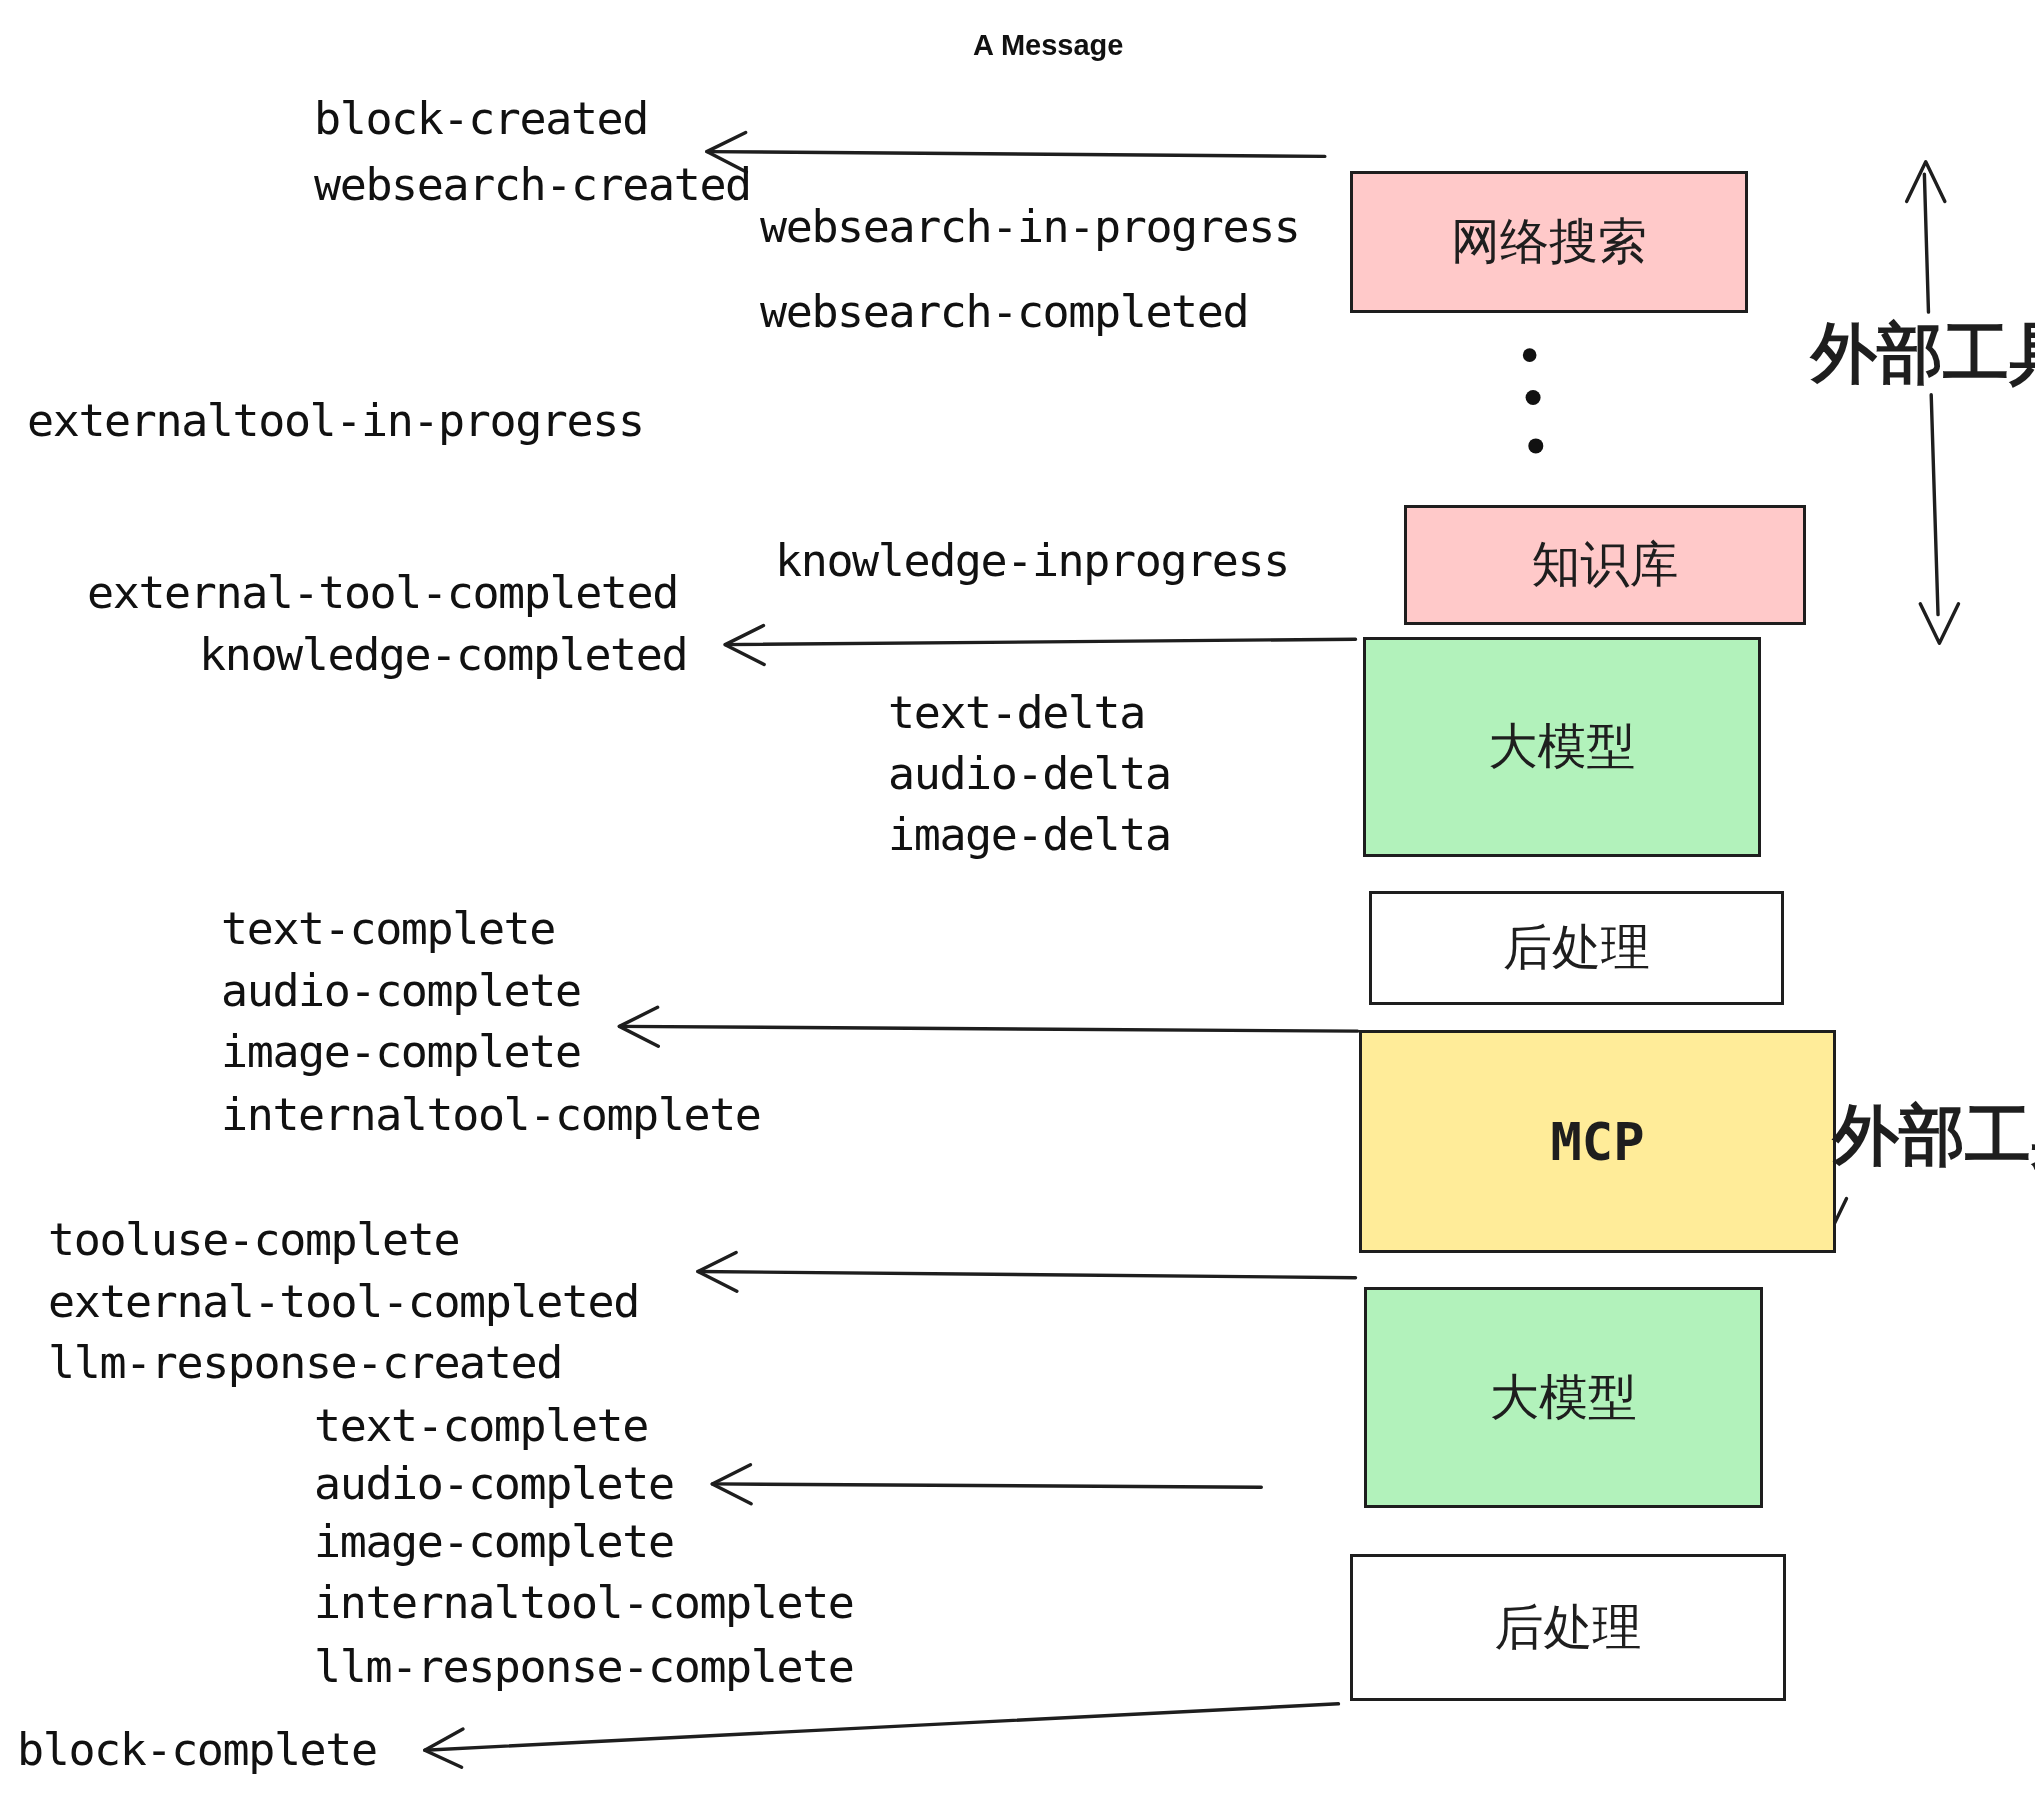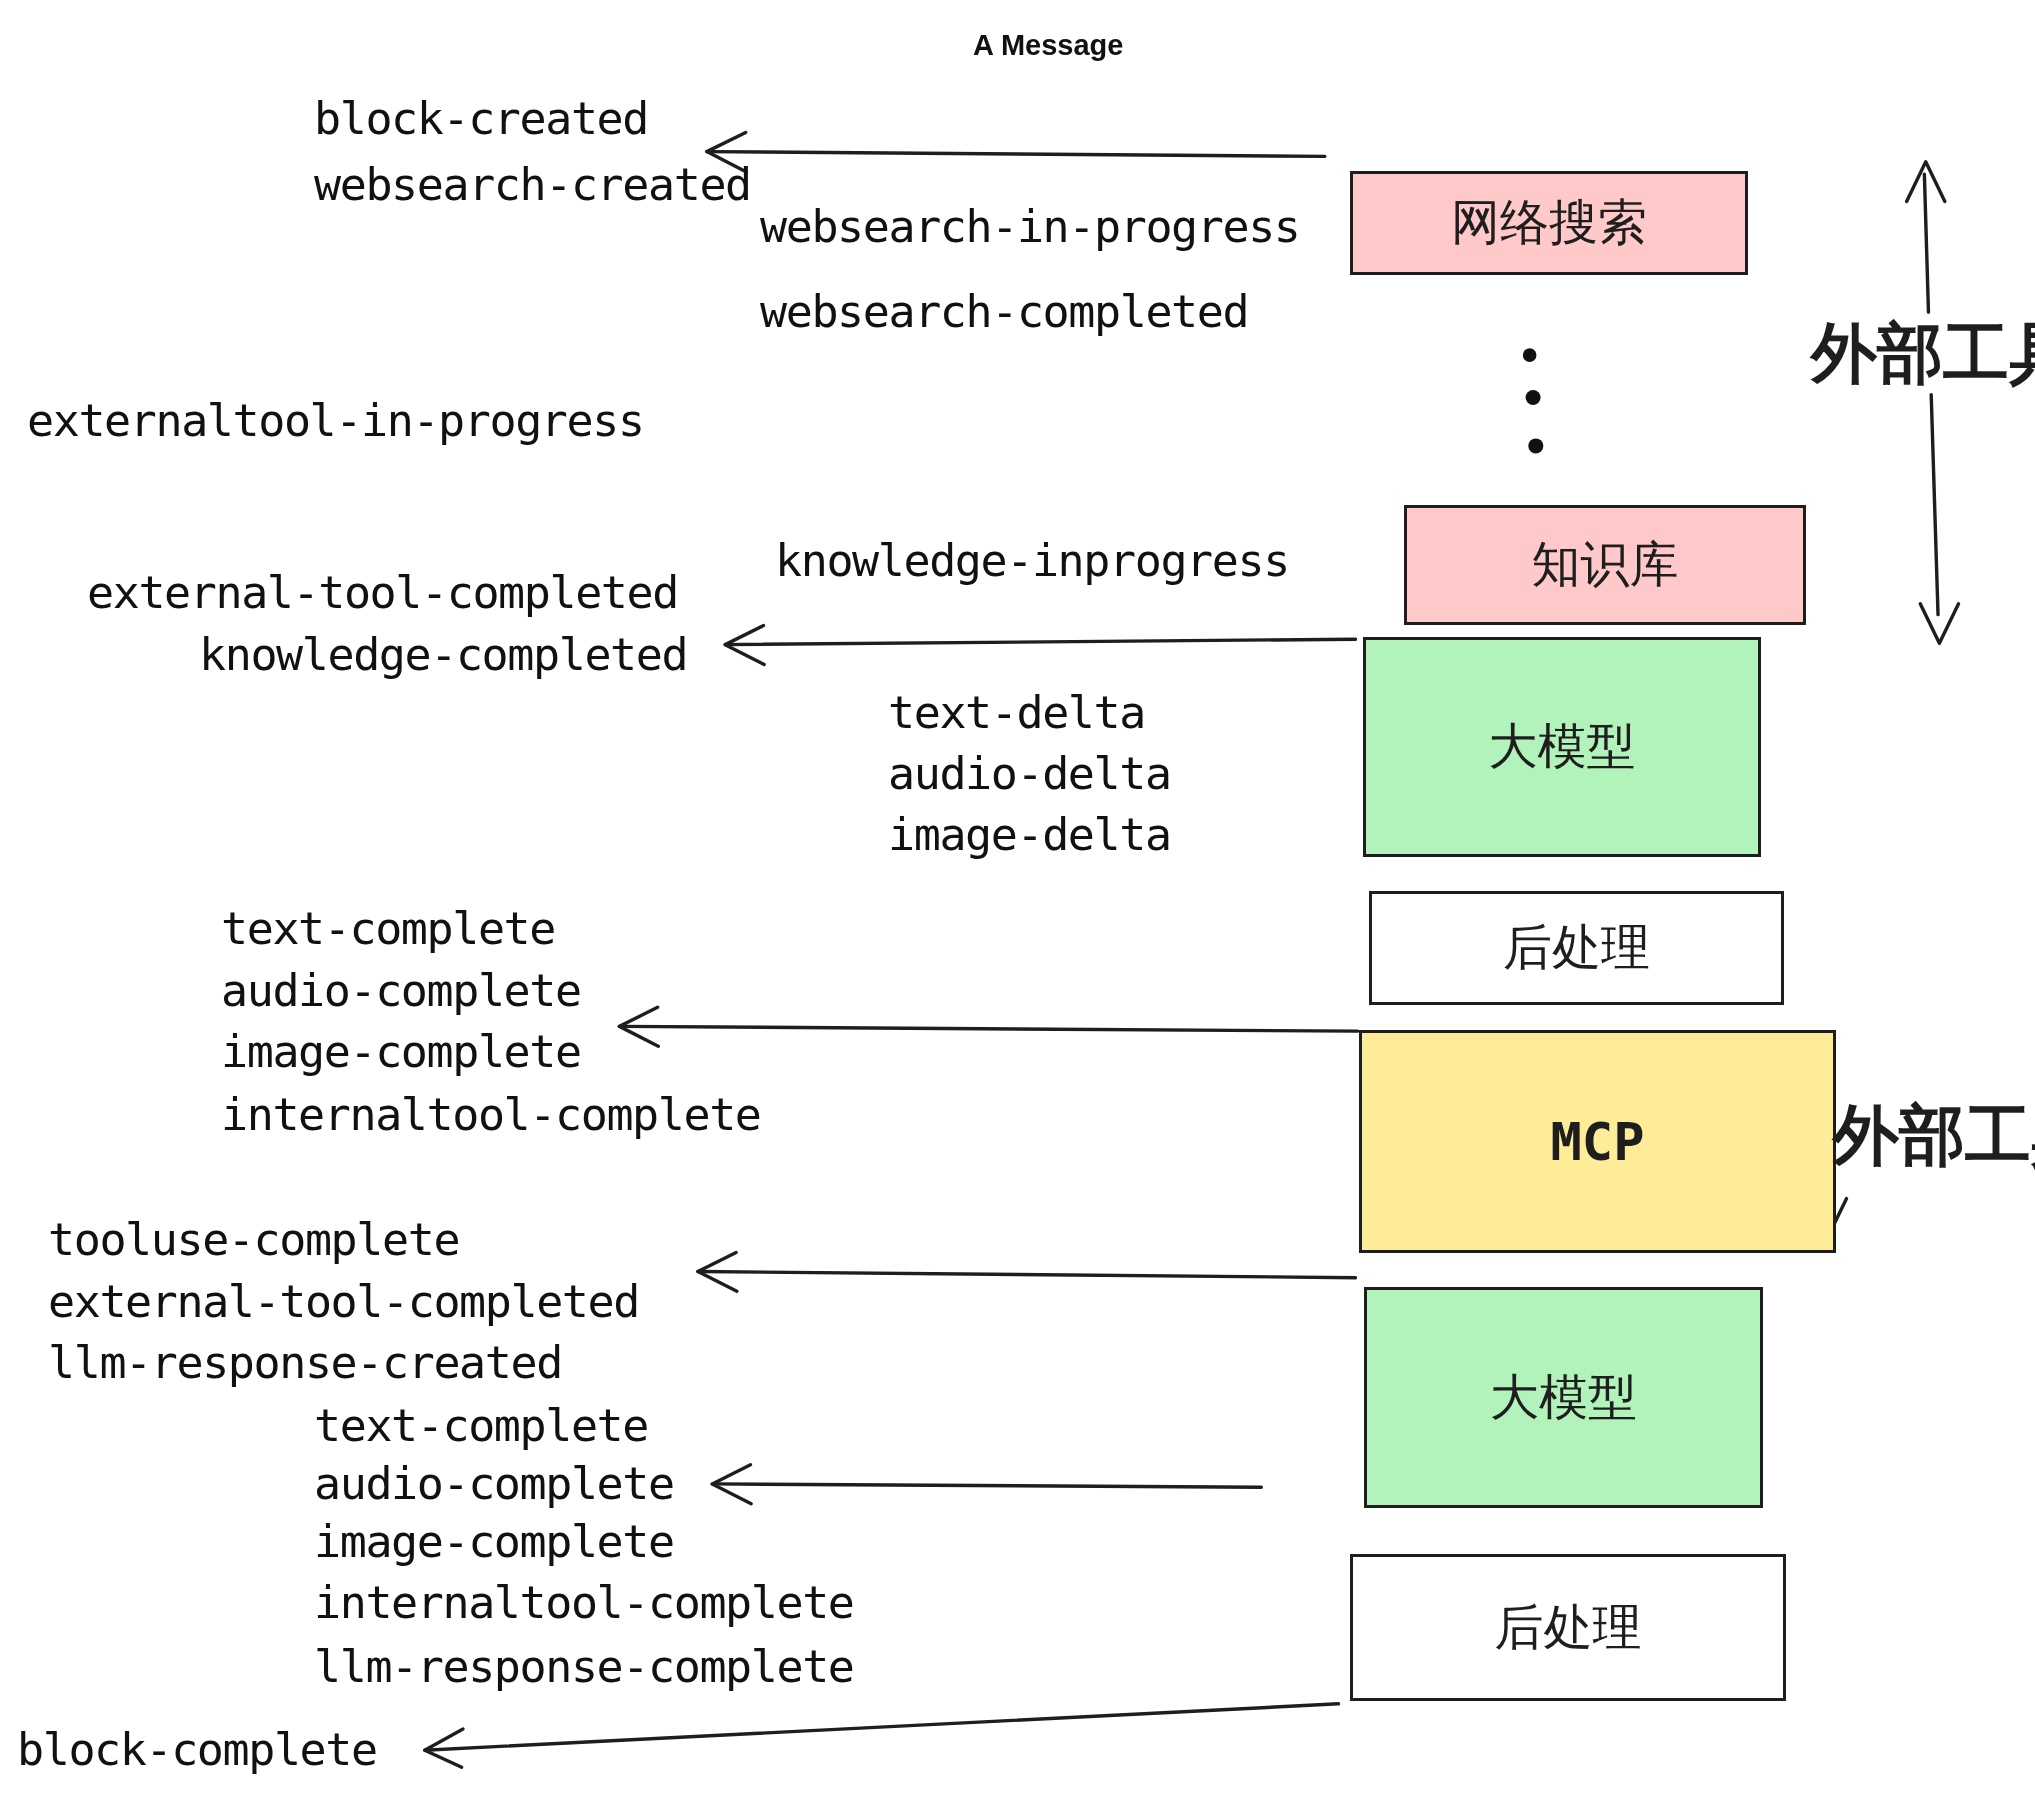--- a/index.html
+++ b/index.html
@@ -84,21 +84,21 @@
 
     <g>
       <circle cx="2240" cy="520" r="10"></circle>
       <circle cx="2245" cy="582" r="11"></circle>
       <circle cx="2249" cy="653" r="11"></circle>
     </g>
   </svg>
 
   <div class="title" style="left:973px;top:22.5px;position:absolute">A Message</div>
 
-  <div class="box" style="left: 1350px; top: 171px; width: 398px; height: 104px; background: rgb(255, 201, 201);">
+  <div class="box" style="left: 1350px; top: 171px; width: 398px; height: 142px; background: rgb(255, 201, 201);">
     <span class="lbl">网络搜索</span>
   </div>
   <div class="box" style="left: 1356px; top: 505px; width: 402px; height: 120px; background: rgb(255, 201, 201); margin-left: 48px;">
     <span class="lbl">知识库</span>
   </div>
   <div class="box" style="left: 1363px; top: 637px; width: 398px; height: 220px; background: rgb(178, 242, 187);">
     <span class="lbl">大模型</span>
   </div>
   <div class="box" style="left: 1369px; top: 891px; width: 415px; height: 114px; background: rgb(255, 255, 255);">
     <span class="lbl">后处理</span>

